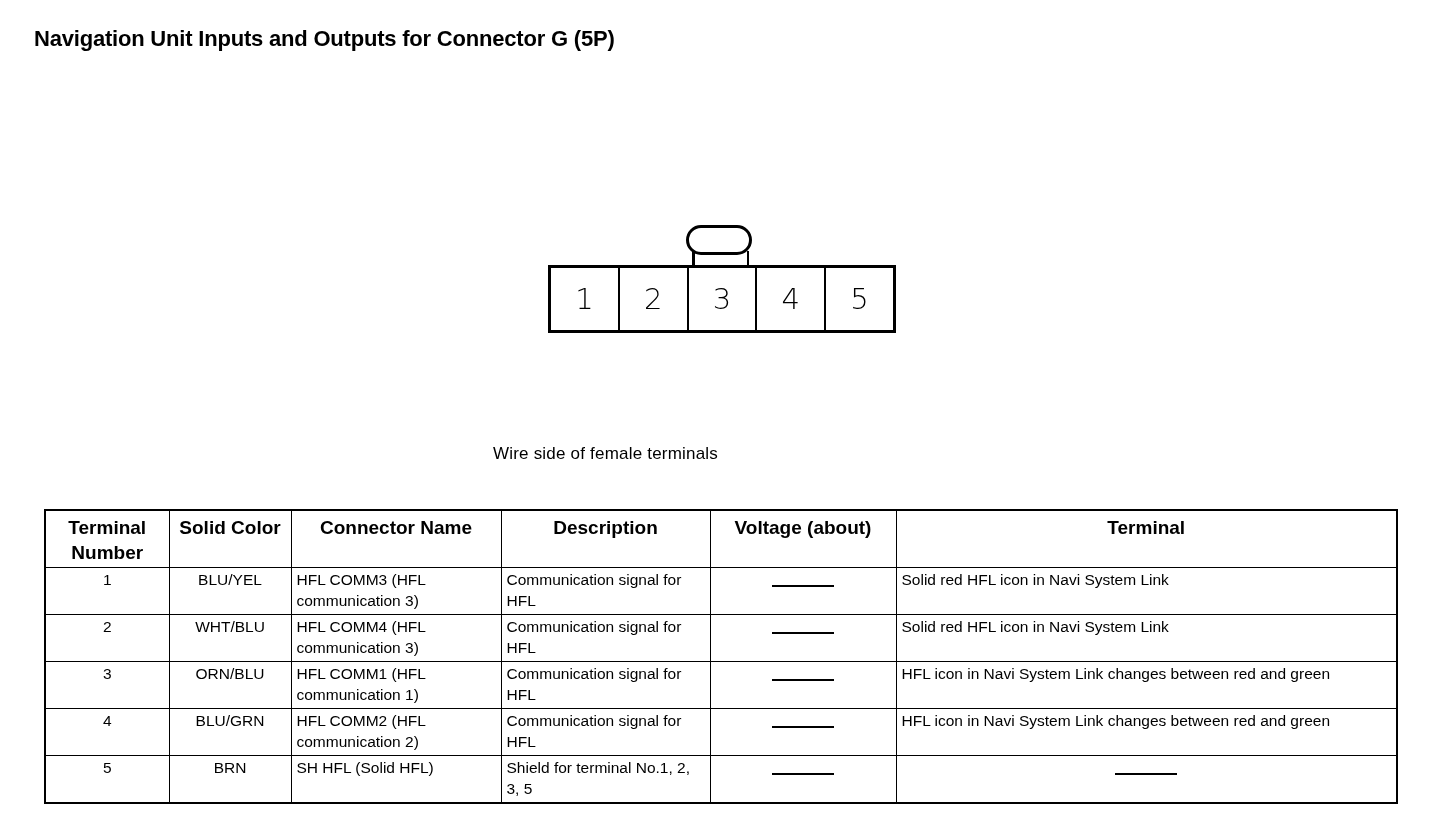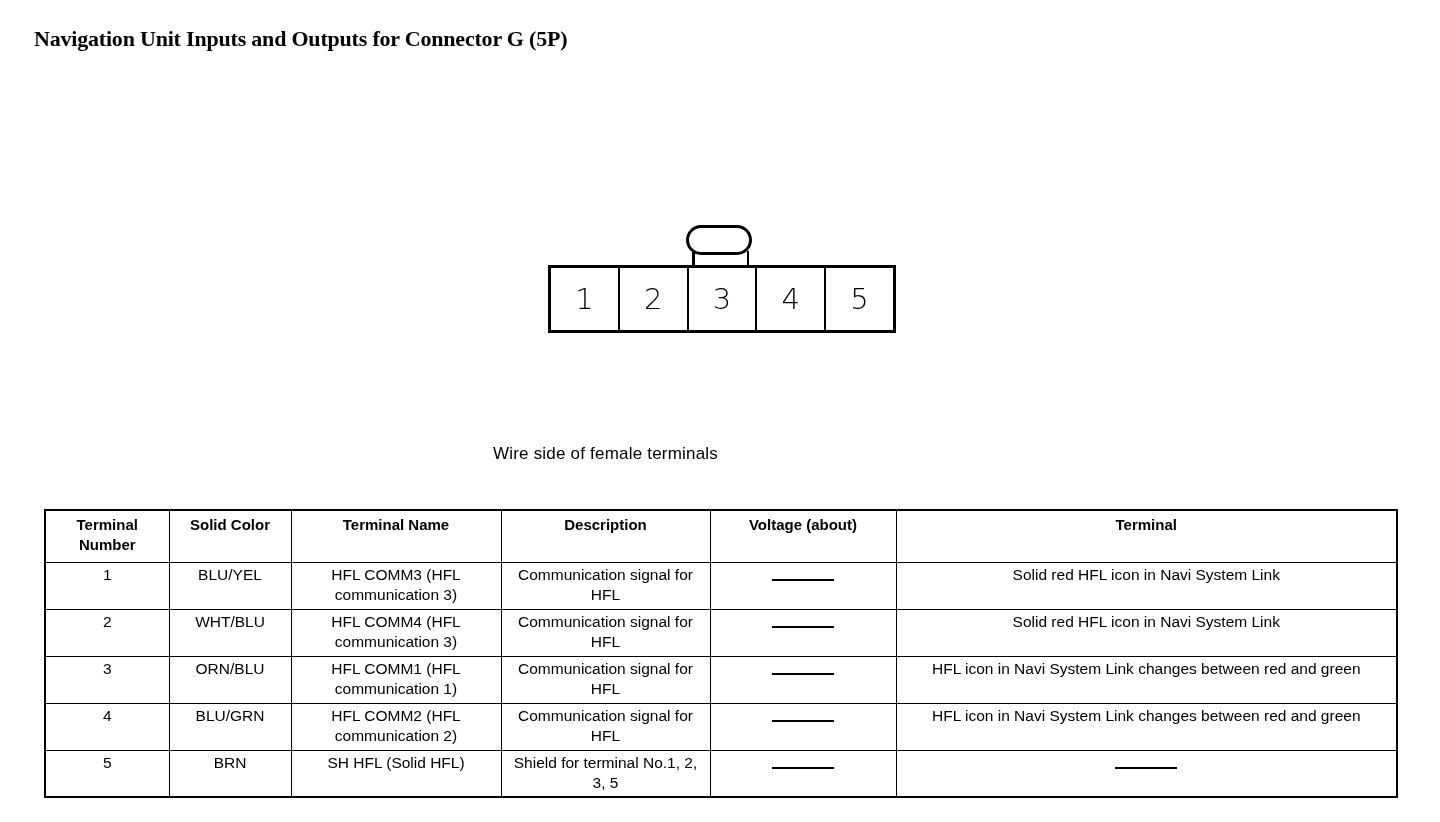--- a/index.html
+++ b/index.html
@@ -18,21 +18,20 @@
 
   
   .page-title {
     position: absolute;
     left: 34px;
     top: 26px;
     font-size: 22px;
     font-weight: bold;
     letter-spacing: -0.2px;
     white-space: nowrap;
-    font-family: Liberation Serif, serif;
   }
 
   
   .connector-figure {
     position: absolute;
     left: 546px;
     top: 225px;
     width: 352px;
     height: 112px;
   }
@@ -117,41 +116,41 @@
   .pinout-table td {
     border: 1px solid #000;
     padding: 2px 5px;
     vertical-align: top;
     line-height: 1.32;
     box-sizing: border-box;
   }
   .pinout-table thead th {
     text-align: center;
     font-weight: bold;
-    font-size: 15px;
+    font-size: 19px;
     height: 52px;
     vertical-align: top;
     padding-top: 4px;
   }
   .pinout-table tbody td { height: 47px; }
 
   
   .pinout-table {
     border: 2px solid #000;
   }
 
   .col-terminal     { width: 124px; }
   .col-wire         { width: 122px; }
   .col-name         { width: 210px; }
   .col-desc         { width: 209px; }
   .col-voltage      { width: 186px; }
   .col-symptom      { width: 501px; }
 
   .cell-center { text-align: center; }
-  .cell-left   { text-align: center; }
+  .cell-left   { text-align: left; }
 
   .dash-mark {
     display: inline-block;
     width: 62px;
     height: 2px;
     background: #000;
     vertical-align: middle;
     margin-top: 9px;
   }
   .dash-wrap { text-align: center; }
@@ -187,21 +186,21 @@
       <col class="col-voltage">
       <col class="col-symptom">
   </colgroup>
   <thead>
     <tr>
       <th>
         <span>Terminal</span><br>
         <span>Number</span>
       </th>
       <th>Solid Color</th>
-      <th>Terminal Name</th>
+      <th>Connector Name</th>
       <th>Description</th>
       <th>Voltage (about)</th>
       <th>Terminal</th>
     </tr>
   </thead>
   <tbody>
     <tr>
       <td class="cell-center">1</td>
       <td class="cell-center">BLU/YEL</td>
       <td class="cell-left">HFL COMM3 (HFL communication 3)</td>

